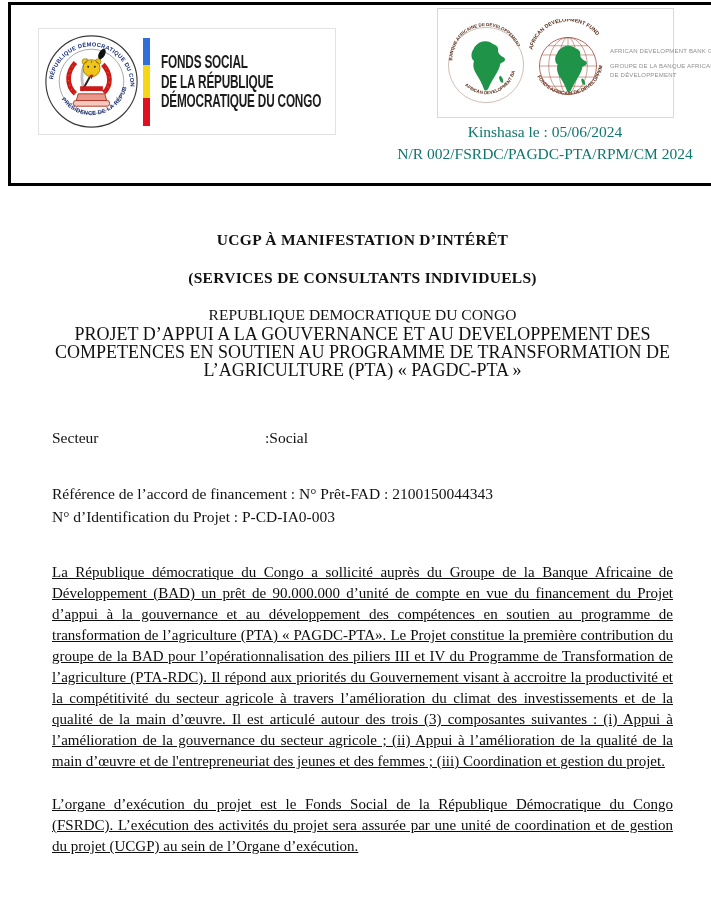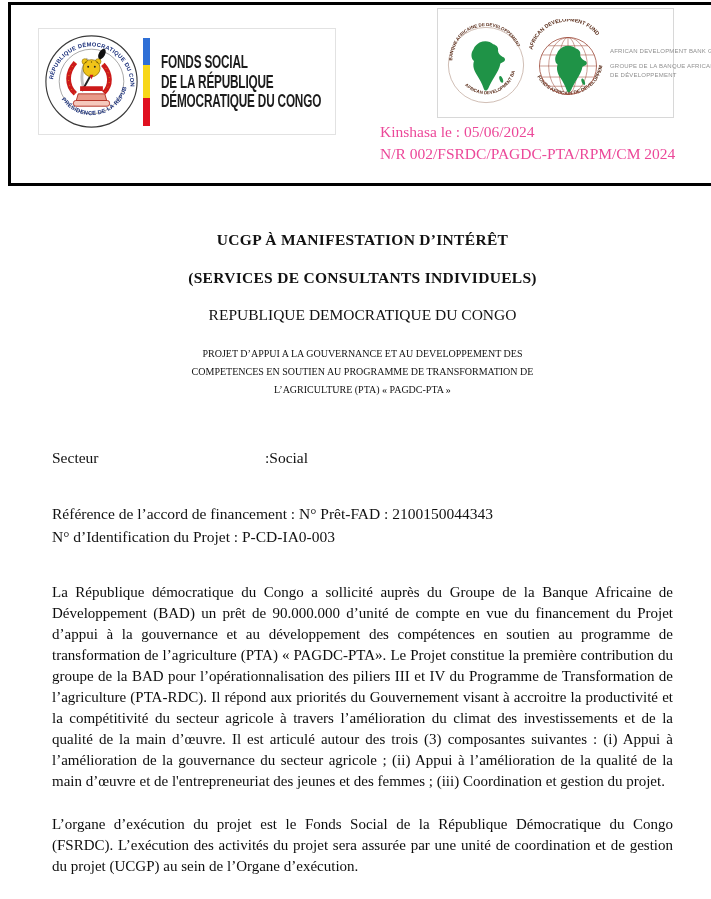--- a/index.html
+++ b/index.html
@@ -36,33 +36,33 @@
   .afdb-bank { position: absolute; left: 8px; top: 14px; width: 80px; height: 84px; }
   .afdb-fund { position: absolute; left: 84px; top: 10px; width: 92px; height: 94px; }
   .afdb-group {
     position: absolute; left: 172px; top: 38px; white-space: nowrap;
     font-family: "Liberation Sans", sans-serif; font-size: 6px;
     line-height: 9px; color: #8f8f8f; letter-spacing: 0.2px;
   }
   .afdb-group .g1 { margin-bottom: 6px; }
   .date-block {
     position: absolute; left: 369px; top: 116px; width: 330px;
-    font-size: 15.5px; line-height: 22px; color: #ec4899;
+    text-align: center; font-size: 15.5px; line-height: 22px; color: #0f766e;
   }
   
   .content { position: absolute; left: 52px; top: 229px; width: 621px; line-height: 21px; }
   .doc-title    { text-align: center; font-weight: bold; font-size: 15.5px; letter-spacing: 0.3px; }
   .doc-subtitle { text-align: center; font-weight: bold; font-size: 15.5px; margin-top: 17px; letter-spacing: 0.3px; }
   .doc-country  { text-align: center; font-size: 15.5px; margin-top: 16px; }
-  .project-title { text-align: center; font-size: 10px; line-height: 18px; margin-top: 20px; }
+  .project-title { text-align: center; font-size: 18px; line-height: 18px; }
   .sector-row { margin-top: 48px; font-size: 15.5px; }
   .sector-label { display: inline-block; width: 213px; }
   .fin-ref { margin-top: 35px; font-size: 15.5px; }
   .proj-id { margin-top: 2px; font-size: 15.5px; }
-  .body-par { margin-top: 35px; text-align: justify; font-size: 15px; line-height: 21px; color: #0d0d0d; }
+  .body-par { margin-top: 35px; text-align: justify; font-size: 15px; line-height: 21px; color: #0d0d0d; text-decoration: underline; }
   .body-par.p2 { margin-top: 22px; }
 </style>
 </head>
 <body>
 
 <div class="page">
 
   <div class="header-frame">
 
     <div class="fsrdc-logo-box">

